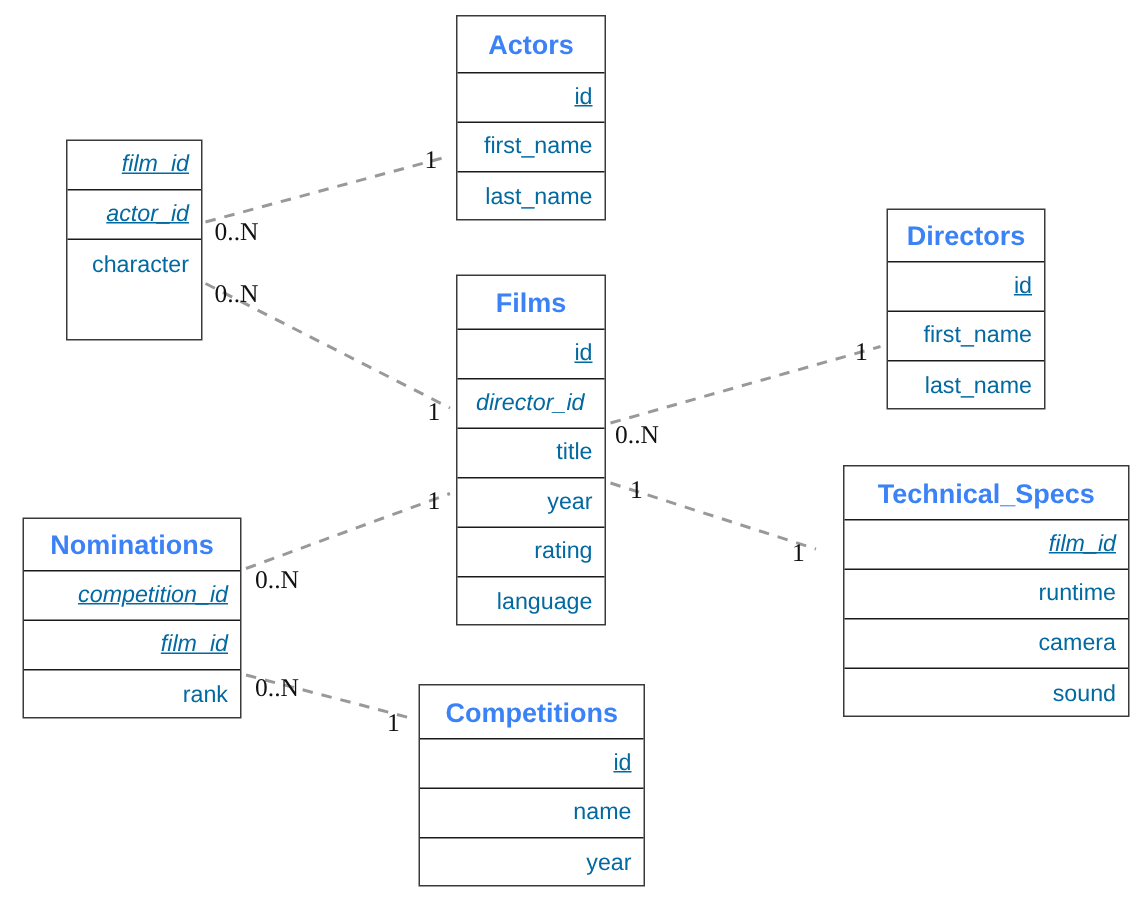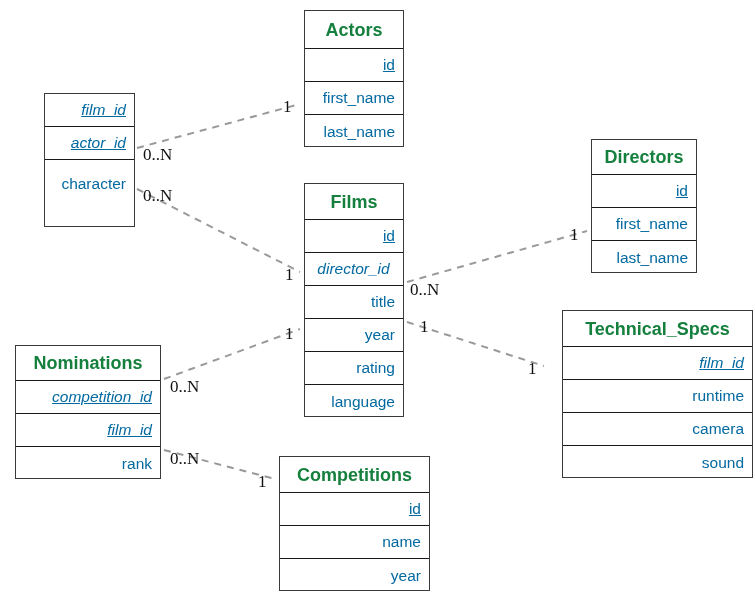--- a/index.html
+++ b/index.html
@@ -23,21 +23,21 @@
     box-sizing: border-box;
     border: 1.6px solid #3a3a3a;
     background: #ffffff;
   }
   .entity .hdr {
     box-sizing: border-box;
     border-bottom: 1.8px solid #1a1a1a;
     text-align: center;
     font-weight: bold;
     font-size: 18px;
-    color: #15803d;
+    color: #3b82f6;
     font-family: "Liberation Sans", sans-serif;
     line-height: 1;
     display: flex;
     align-items: center;
     justify-content: center;
   }
   .entity .row {
     box-sizing: border-box;
     border-bottom: 1.4px solid #1a1a1a;
     text-align: right;
@@ -117,21 +117,21 @@
           <span class="fld ">last_name</span>
         </div>
       </div>
       <div class="entity" style="left: 44px; top: 93px; width: 91px; height: 134px;">
         <div class="row" style="height: 33px;">
           <span class="fld fk">film_id</span>
         </div>
         <div class="row" style="height: 33px;">
           <span class="fld fk">actor_id</span>
         </div>
-        <div class="row" style="height: 33px; align-items: flex-end;">
+        <div class="row" style="height: 33px;">
           <span class="fld ">character</span>
         </div>
       </div>
       <div class="entity" style="left: 591px; top: 139px; width: 106px; height: 134px;">
         <div class="hdr" style="height: 35px;">Directors</div>
         <div class="row" style="height: 33px;">
           <span class="fld pk">id</span>
         </div>
         <div class="row" style="height: 33px;">
           <span class="fld ">first_name</span>

